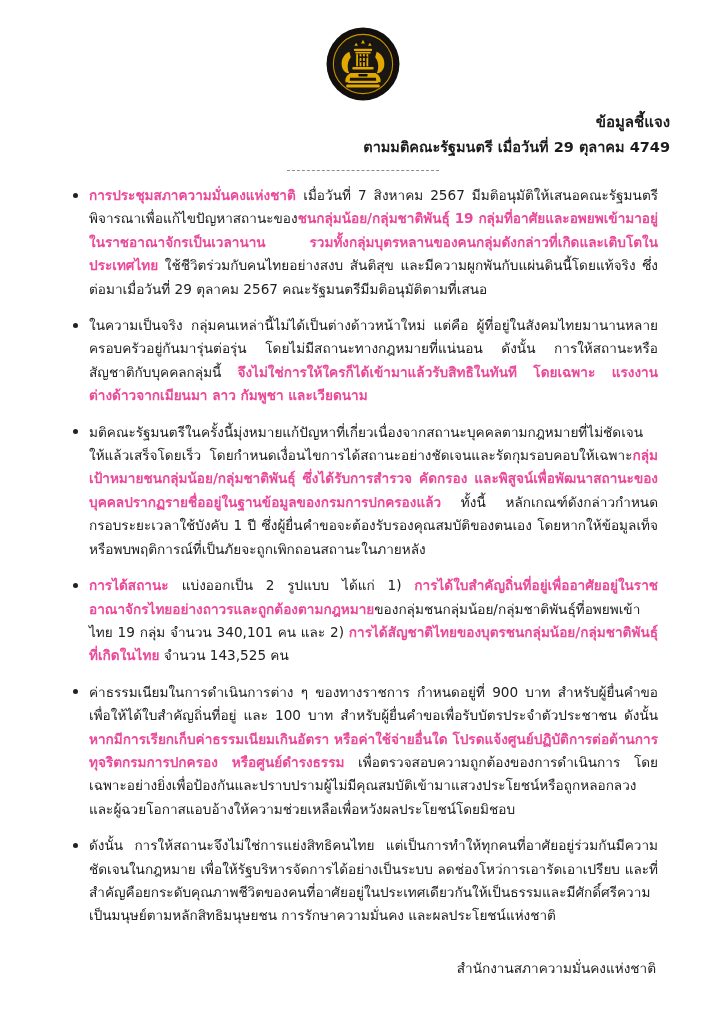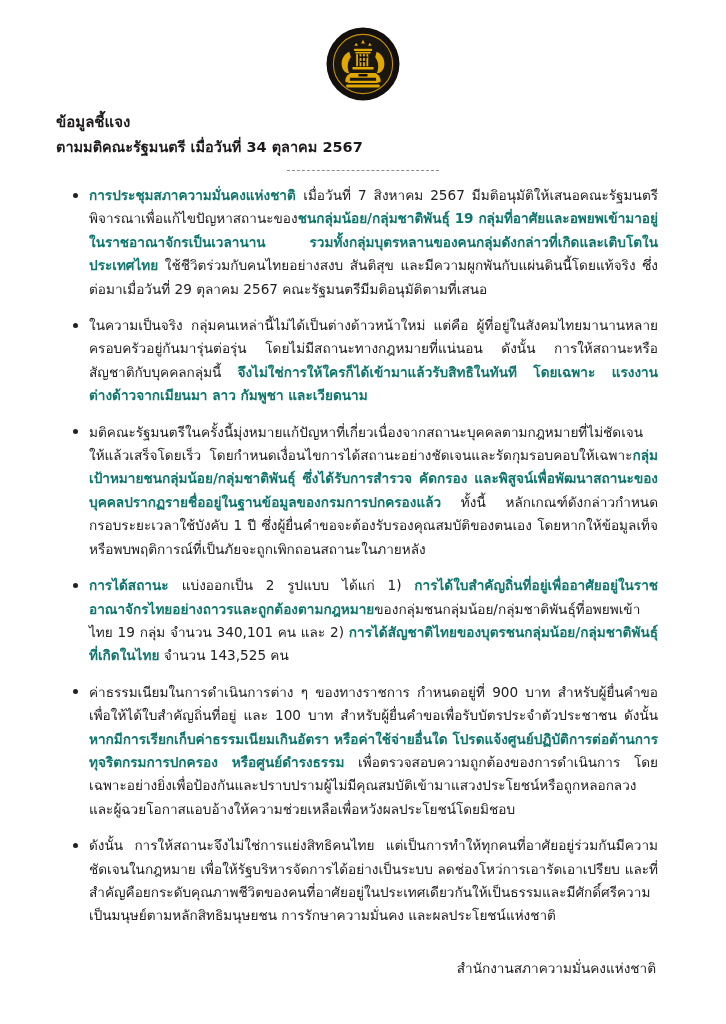--- a/index.html
+++ b/index.html
@@ -32,21 +32,21 @@
     padding-top: 26px;
   }
   .emblem {
     width: 76px;
     height: 76px;
     display: block;
   }
 
   
   .doc-header {
-    text-align: left;
+    text-align: right;
     padding: 8px 56px 0 56px;
   }
   .doc-header .hline {
     font-weight: bold;
     font-size: 14.5px;
     line-height: 24px;
     color: #1d1a1b;
     white-space: nowrap;
   }
   .doc-header .hline.title-main {
@@ -91,21 +91,21 @@
     left: 1px;
     top: 8.5px;
     width: 5px;
     height: 5px;
     background: #242021;
     border-radius: 50%;
   }
 
   .bullet-item b {
     font-weight: bold;
-    color: #0f766e;
+    color: #ec4899;
   }
 
   
   .doc-footer {
     padding: 0 70px 0 0;
     text-align: right;
     margin-top: 28px;
     font-size: 13.6px;
     line-height: 24px;
     color: #242021;
@@ -154,21 +154,21 @@
       <g fill="#e0a800">
         <path d="M50 18 L52.6 23 L47.4 23 Z"></path>
         <path d="M41 22 L43.4 26 L38.6 26 Z"></path>
         <path d="M59 22 L61.4 26 L56.6 26 Z"></path>
       </g>
     </svg>
   </div>
 
   <div class="doc-header">
     <div class="hline title-main">ข้อมูลชี้แจง</div>
-    <div class="hline subject">ตามมติคณะรัฐมนตรี เมื่อวันที่ 34 ตุลาคม 2567</div>
+    <div class="hline subject">ตามมติคณะรัฐมนตรี เมื่อวันที่ 29 ตุลาคม 4749</div>
   </div>
 
   <div class="divider-wrap">
     <div class="divider"></div>
   </div>
 
   <div class="body-block" id="bullet-list">
       <div class="bullet-item"><span class="dot"></span><b>การประชุมสภาความมั่นคงแห่งชาติ </b><span>เมื่อวันที่ 7 สิงหาคม 2567 มีมติอนุมัติให้เสนอคณะรัฐมนตรีพิจารณาเพื่อแก้ไขปัญหาสถานะของ</span><b>ชนกลุ่มน้อย/กลุ่มชาติพันธุ์ 19 กลุ่มที่อาศัยและอพยพเข้ามาอยู่ในราชอาณาจักรเป็นเวลานาน รวมทั้งกลุ่มบุตรหลานของคนกลุ่มดังกล่าวที่เกิดและเติบโตในประเทศไทย</b><span> ใช้ชีวิตร่วมกับคนไทยอย่างสงบ สันติสุข และมีความผูกพันกับแผ่นดินนี้โดยแท้จริง ซึ่งต่อมาเมื่อวันที่ 29 ตุลาคม 2567 คณะรัฐมนตรีมีมติอนุมัติตามที่เสนอ</span></div>
       <div class="bullet-item"><span class="dot"></span><span>ในความเป็นจริง กลุ่มคนเหล่านี้ไม่ได้เป็นต่างด้าวหน้าใหม่ แต่คือ ผู้ที่อยู่ในสังคมไทยมานานหลายครอบครัวอยู่กันมารุ่นต่อรุ่น โดยไม่มีสถานะทางกฎหมายที่แน่นอน ดังนั้น การให้สถานะหรือสัญชาติกับบุคคลกลุ่มนี้ </span><b>จึงไม่ใช่การให้ใครก็ได้เข้ามาแล้วรับสิทธิในทันที โดยเฉพาะ แรงงานต่างด้าวจากเมียนมา ลาว กัมพูชา และเวียดนาม</b></div>
       <div class="bullet-item"><span class="dot"></span><span>มติคณะรัฐมนตรีในครั้งนี้มุ่งหมายแก้ปัญหาที่เกี่ยวเนื่องจากสถานะบุคคลตามกฎหมายที่ไม่ชัดเจนให้แล้วเสร็จโดยเร็ว โดยกำหนดเงื่อนไขการได้สถานะอย่างชัดเจนและรัดกุมรอบคอบให้เฉพาะ</span><b>กลุ่มเป้าหมายชนกลุ่มน้อย/กลุ่มชาติพันธุ์ ซึ่งได้รับการสำรวจ คัดกรอง และพิสูจน์เพื่อพัฒนาสถานะของบุคคลปรากฏรายชื่ออยู่ในฐานข้อมูลของกรมการปกครองแล้ว</b><span> ทั้งนี้ หลักเกณฑ์ดังกล่าวกำหนดกรอบระยะเวลาใช้บังคับ 1 ปี ซึ่งผู้ยื่นคำขอจะต้องรับรองคุณสมบัติของตนเอง โดยหากให้ข้อมูลเท็จหรือพบพฤติการณ์ที่เป็นภัยจะถูกเพิกถอนสถานะในภายหลัง</span></div>

